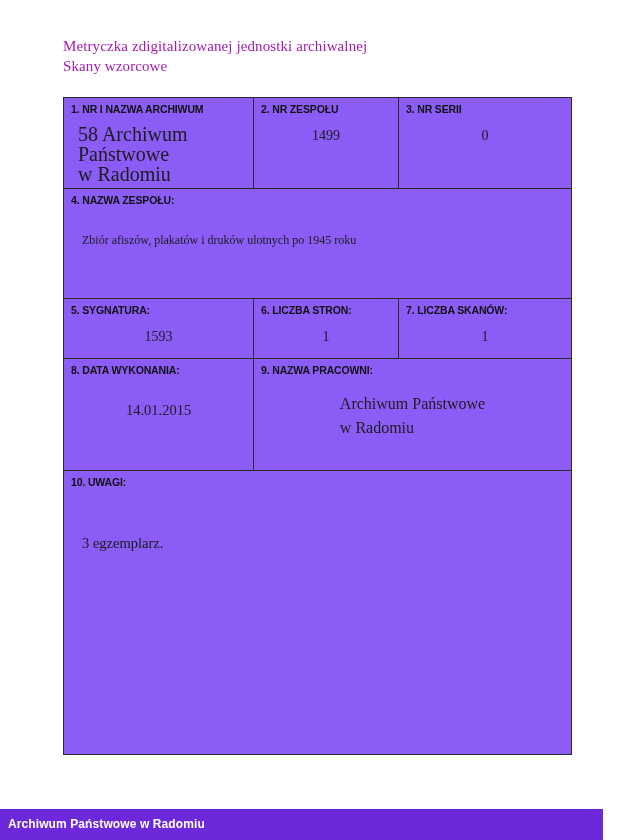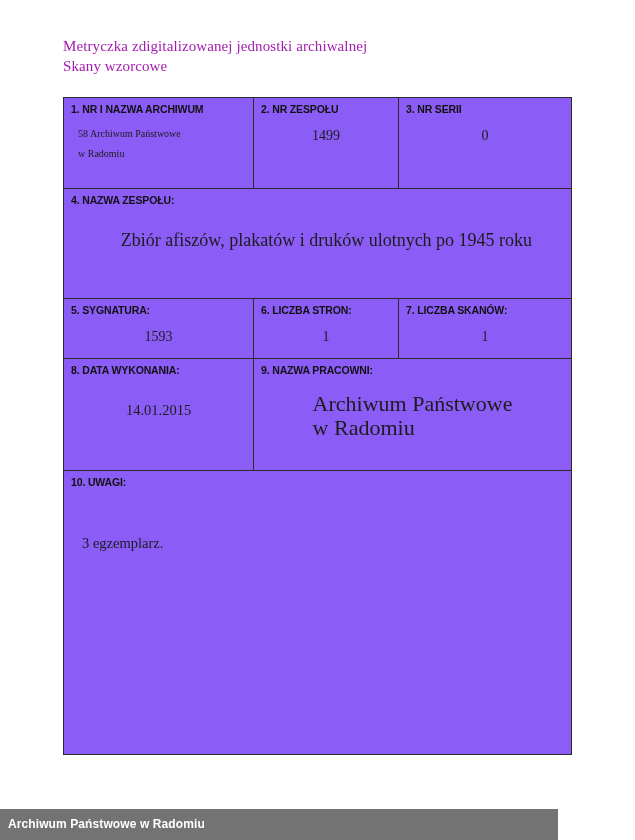--- a/index.html
+++ b/index.html
@@ -51,51 +51,51 @@
     font-weight: bold;
     font-size: 10.5px;
     letter-spacing: -0.15px;
     color: #111;
     padding: 5px 0 0 7px;
     white-space: nowrap;
   }
   .cell-value {
     font-family: "Liberation Serif", serif;
     color: #1c1c1c;
-    font-size: 10px;
+    font-size: 20px;
     line-height: 20px;
   }
 
   
   .v-left   { padding: 9px 0 0 14px; }
   .v-center { text-align: center; padding-top: 11px; font-size: 14px; }
-  .v-big    { font-size: 18px; padding: 22px 0 0 18px; line-height: 24px; text-align: center; }
+  .v-big    { font-size: 12px; padding: 22px 0 0 18px; line-height: 24px; }
   .v-date   { padding: 24px 0 0 0; text-align: center; font-size: 14.5px; }
-  .v-prac   { padding: 16px 0 0 0; text-align: center; font-size: 22px; line-height: 24px; }
+  .v-prac   { padding: 16px 0 0 0; text-align: center; font-size: 16px; line-height: 24px; }
   .v-prac .prac-inner {
     display: inline-block;
     text-align: left;
   }
   .v-uwagi  { padding: 45px 0 0 18px; font-size: 14.5px; }
 
   
   .r1 { height: 91px; }
   .r2 { height: 110px; }
   .r3 { height: 60px; }
   .r4 { height: 112px; }
   .r5 { height: 284px; }
 
   
   .footer-bar {
     position: absolute;
     left: 0;
     bottom: 0;
-    width: 558px;
+    width: 603px;
     height: 31px;
-    background: #737373;
+    background: #6d28d9;
   }
   .footer-bar .footer-text {
     position: absolute;
     left: 8px;
     top: 8px;
     font-family: "Liberation Sans", sans-serif;
     font-weight: bold;
     font-size: 12px;
     color: #ffffff;
     letter-spacing: .1px;

